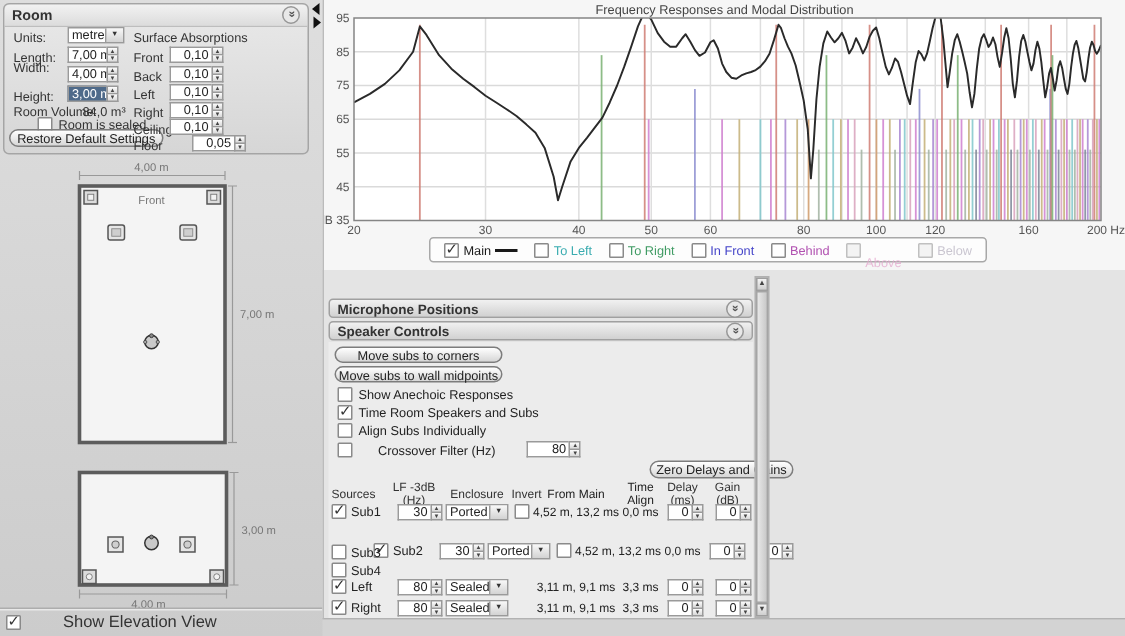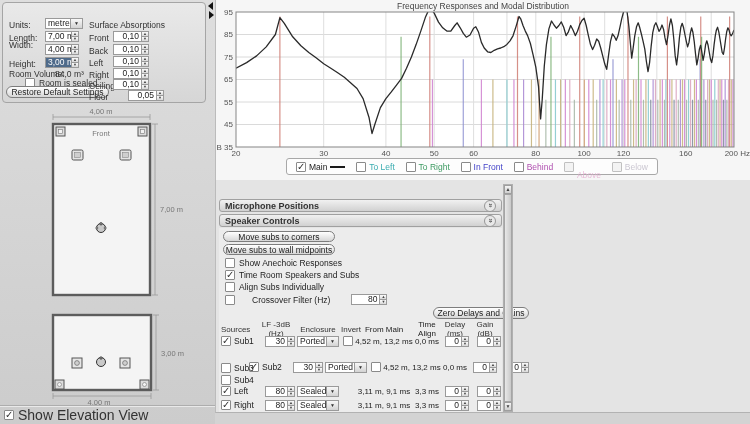--- a/index.html
+++ b/index.html
@@ -30,21 +30,21 @@
   .accicon span{display:inline-block;transform:rotate(90deg);}
   .fieldrow{position:absolute;display:flex;}
 
   
   .diag{position:absolute;left:0;}
   .dimtext{font-size:7.5px;fill:#777;}
   .dimline{stroke:#999;stroke-width:0.8;}
   .roomrect{fill:#f4f4f4;stroke:#5c5c5c;stroke-width:2.4;}
 
   #bottom-bar{position:absolute;left:0;top:405px;width:215px;height:19px;border-top:1px solid #adadad;box-shadow:inset 0 1px 0 #e9e9e9;display:flex;align-items:center;gap:4px;padding-left:4px;box-sizing:border-box;}
-  #bottom-bar .lbl{font-size:14px;color:#333;}
+  #bottom-bar .lbl{font-size:11px;color:#333;margin-left:24px;}
 
   
   #splitter{position:absolute;left:207px;top:0;width:8px;height:424px;}
   #splitter .tri{position:absolute;width:0;height:0;}
   #splitter .tri.l{left:1px;top:2px;border-top:4px solid transparent;border-bottom:4px solid transparent;border-right:5px solid #111;}
   #splitter .tri.r{left:2px;top:11px;border-top:4px solid transparent;border-bottom:4px solid transparent;border-left:5px solid #111;}
 
   
   #chart-pane{position:absolute;left:215px;top:0;width:535px;height:180px;background:#f6f6f6;border-left:1px solid #bbb;box-sizing:border-box;}
   #chart-title{position:absolute;left:0;top:1px;width:100%;text-align:center;font-size:8.5px;color:#444;}
@@ -79,20 +79,24 @@
   #vscroll .thumb{position:absolute;left:0;top:9px;width:8px;bottom:9px;background:linear-gradient(90deg,#e8e8e8,#c9c9c9);border:1px solid #a5a5a5;box-sizing:border-box;}
 </style>
 </head>
 <body>
 
 <div id="app">
 
   <div id="sidebar">
 
     <div id="room-panel">
+      <div class="phead">
+        <span>Room</span>
+        <span class="accicon up"><span>«</span></span>
+      </div>
       <span class="lab" style="left:6px;top:17px;">Units:</span>
       <div class="fieldrow" style="left:42px;top:15px;">
         <span class="dd" style="width:38px;">
             <span class="val">metres</span>
             <span class="ddb">▼</span>
           </span>
       </div>
       <span class="lab" style="left:6px;top:30px;">Length:</span>
       <div class="fieldrow" style="left:42px;top:28px;">
         <span class="spin">

